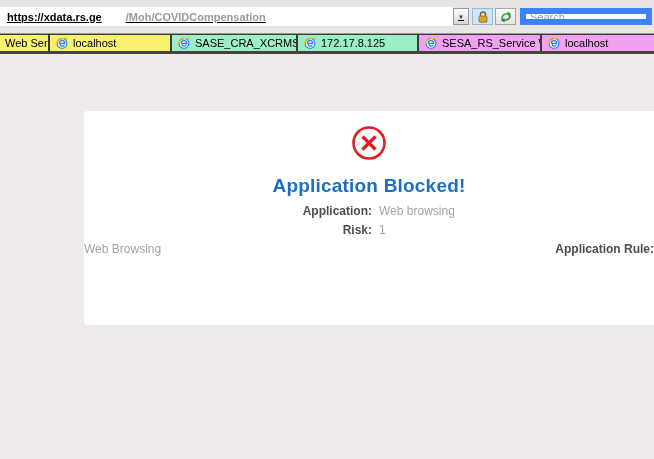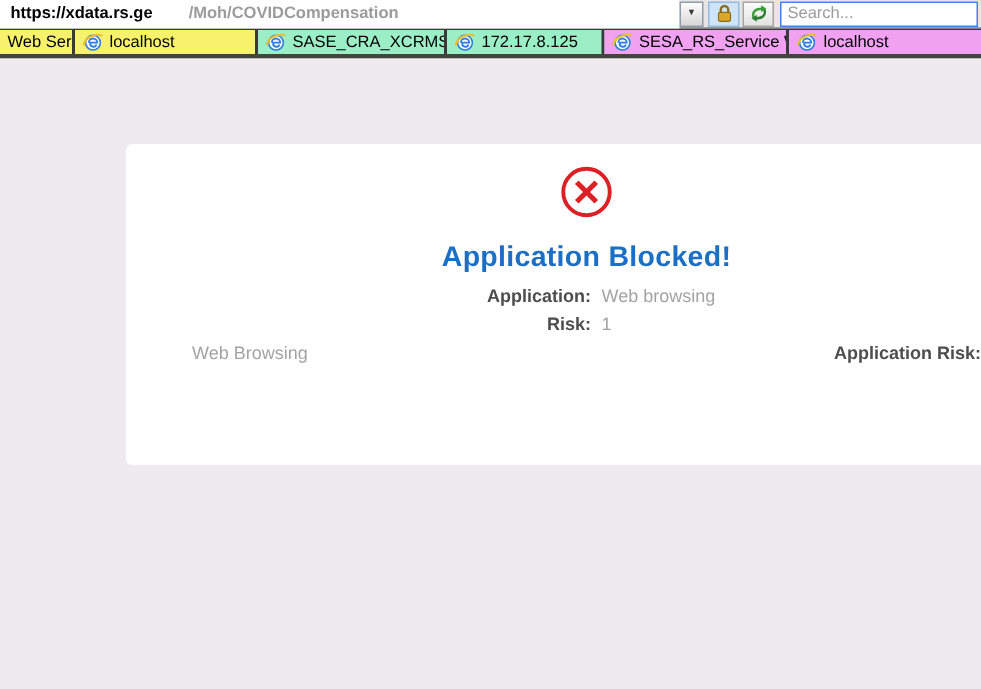--- a/index.html
+++ b/index.html
@@ -5,25 +5,26 @@
   * { box-sizing: border-box; margin: 0; padding: 0; }
   html, body { width: 654px; height: 459px; overflow: hidden; }
   body {
     font-family: "Liberation Sans", sans-serif;
     background: var(--page-bg, #efeaee);
   }
   .browser { width: 654px; height: 459px; position: relative; }
 
   
   .addr-row {
-    height: 19px;
+    height: 34px;
     background: #e8e5e2;
     display: flex;
     align-items: center;
     border-bottom: 1px solid #9a9a9a;
+    text-decoration: underline;
   }
   .url-field {
     flex: 1 1 auto;
     height: 19px;
     background: #ffffff;
     display: flex;
     align-items: center;
     padding-left: 7px;
     font-size: 11px;
     white-space: nowrap;
@@ -50,21 +51,21 @@
   }
   .refresh-btn {
     width: 21px; height: 17px;
     border: 1px solid #a5a5a5;
     background: linear-gradient(#fbfbfb, #e2e2e2);
     display: flex; align-items: center; justify-content: center;
     cursor: pointer; padding: 0; margin-right: 4px;
   }
   .search {
     width: 132px; height: 17px;
-    border: 1px solid #3b82f6;
+    border: 6px solid #3b82f6;
     font-family: "Liberation Sans", sans-serif;
     font-size: 11px;
     padding: 0 4px;
     margin-right: 2px;
     color: #333;
   }
   .search::placeholder { color: #9b9b9b; }
 
   
   .tab-bar {
@@ -83,40 +84,39 @@
     font-size: 11px;
     color: #000;
     white-space: nowrap;
     overflow: hidden;
     border-right: 2px solid #3a3a3a;
     cursor: pointer;
   }
   .tab:nth-child(1) { width: 50px; }
   .tab:nth-child(2) { width: 122px; }
   .tab:nth-child(3) { width: 126px; }
-  .tab:nth-child(4) { width: 105px; }
+  .tab:nth-child(4) { width: 121px; }
   .tab:nth-child(5) { width: 123px; }
   .tab:nth-child(6) { flex: 1; border-right: none; }
   .ie-icon { flex: 0 0 auto; }
 
   
   .content {
     height: 416px;
     background: var(--page-bg, #efeaee);
     position: relative;
   }
   .card {
     position: absolute;
     left: 84px; top: 57px;
     width: 570px; height: 214px;
     background: var(--card-bg, #ffffff);
     border-radius: 4px 0 0 4px;
     text-align: center;
     padding-top: 13px;
-    padding-left: 44px;
   }
   .err-icon { display: inline-block; width: 38px; height: 38px; }
   .title {
     margin-top: 9px;
     font-size: 19px;
     font-weight: bold;
     color: var(--title-blue, #1b6fc4);
     letter-spacing: 0.2px;
   }
   .message {
@@ -233,18 +233,18 @@
       <div class="details">
   <div class="detail-label">Application:</div>
   <div class="detail-value">Web browsing</div>
 
   <div class="detail-label">Risk:</div>
   <div class="detail-value">1</div>
 
   <div class="detail-value">Web Browsing</div>
 
 
-  <div class="detail-label">Application Risk:</div>
+  <div class="detail-label">Application Rule:</div>
 </div>
     </div>
   </div>
 
 </div>
 
 </body></html>

